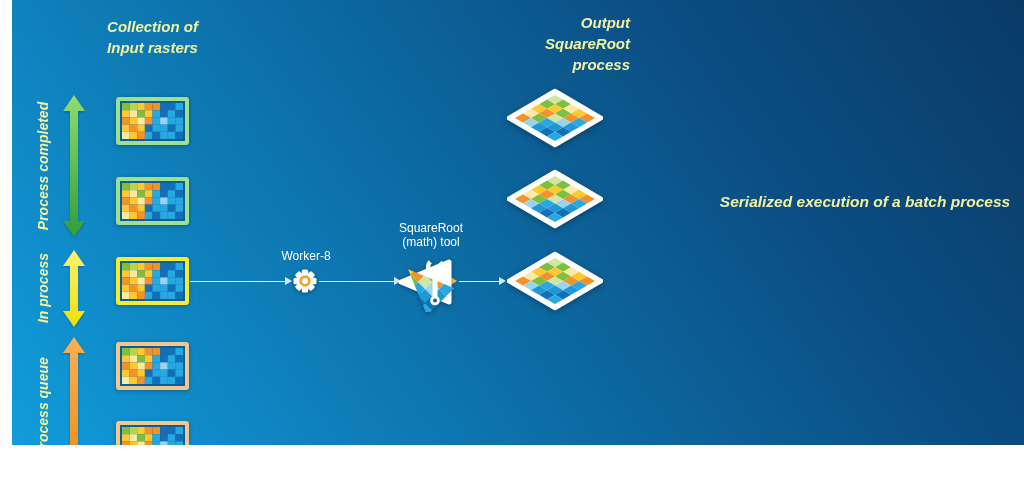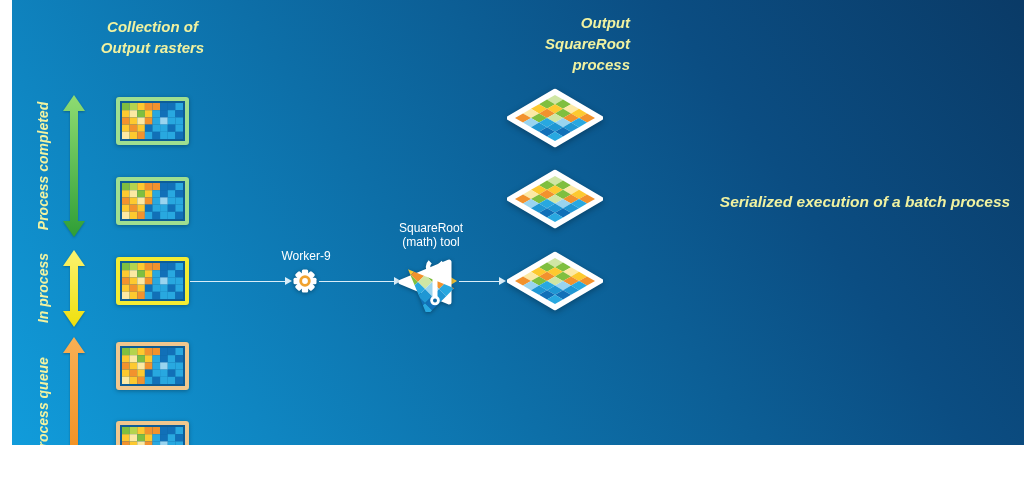--- a/index.html
+++ b/index.html
@@ -29,21 +29,21 @@
   .diamond{position:absolute;left:495px;filter:drop-shadow(0 2px 3px rgba(0,0,0,.3));}
   .node-label{position:absolute;text-align:center;font-size:12px;line-height:14px;}
 </style>
 </head>
 <body>
 
 <div class="canvas" style="background: linear-gradient(55deg, rgb(17, 156, 219) 0%, rgb(13, 111, 168) 40%, rgb(11, 77, 130) 72%, rgb(10, 58, 102) 100%);">
 
   <div id="input-heading" class="heading yellow-text">
     <div>Collection of</div>
-    <div>Output rasters</div>
+    <div>Input rasters</div>
   </div>
   <div id="output-heading" class="heading yellow-text">
     <div>Output</div>
     <div>SquareRoot</div>
     <div>process</div>
   </div>
   <div id="caption" class="yellow-text">Serialized execution of a batch process</div>
 
   <svg class="lane-arrow" style="top:95px" width="28" height="142">
     <defs>
@@ -324,21 +324,21 @@
   <div class="flow-line" style="left: 178px; top: 281px; width: 96px; background: rgb(217, 237, 248);"></div>
   <div class="flow-arrowhead" style="left: 273px; top: 277px; border-left-color: rgb(217, 237, 248);"></div>
 
   <div class="flow-line" style="left: 307px; top: 281px; width: 76px; background: rgb(217, 237, 248);"></div>
   <div class="flow-arrowhead" style="left: 382px; top: 277px; border-left-color: rgb(217, 237, 248);"></div>
 
   <div class="port-arrowhead" style="left: 437px; top: 276px; border-left-color: rgb(242, 194, 52);"></div>
   <div class="flow-line" style="left: 447px; top: 281px; width: 40px; background: rgb(217, 237, 248);"></div>
   <div class="flow-arrowhead" style="left: 487px; top: 277px; border-left-color: rgb(217, 237, 248);"></div>
 
-  <div class="node-label white-text" style="left:259px;top:249px;width:70px">Worker-9</div>
+  <div class="node-label white-text" style="left:259px;top:249px;width:70px">Worker-8</div>
   <svg class="icon-svg" style="left:280px;top:268px" width="26" height="26">
     <g transform="translate(13,13)">
       <g fill="#ffffff">
         <rect x="-3.2" y="-11.5" width="6.4" height="23" rx="1.5"></rect>
         <rect x="-3.2" y="-11.5" width="6.4" height="23" rx="1.5" transform="rotate(45)"></rect>
         <rect x="-3.2" y="-11.5" width="6.4" height="23" rx="1.5" transform="rotate(90)"></rect>
         <rect x="-3.2" y="-11.5" width="6.4" height="23" rx="1.5" transform="rotate(135)"></rect>
         <circle r="8"></circle>
       </g>
       <circle r="4.3" fill="#ffffff" stroke-width="2.8" stroke="#f0a22e"></circle>

